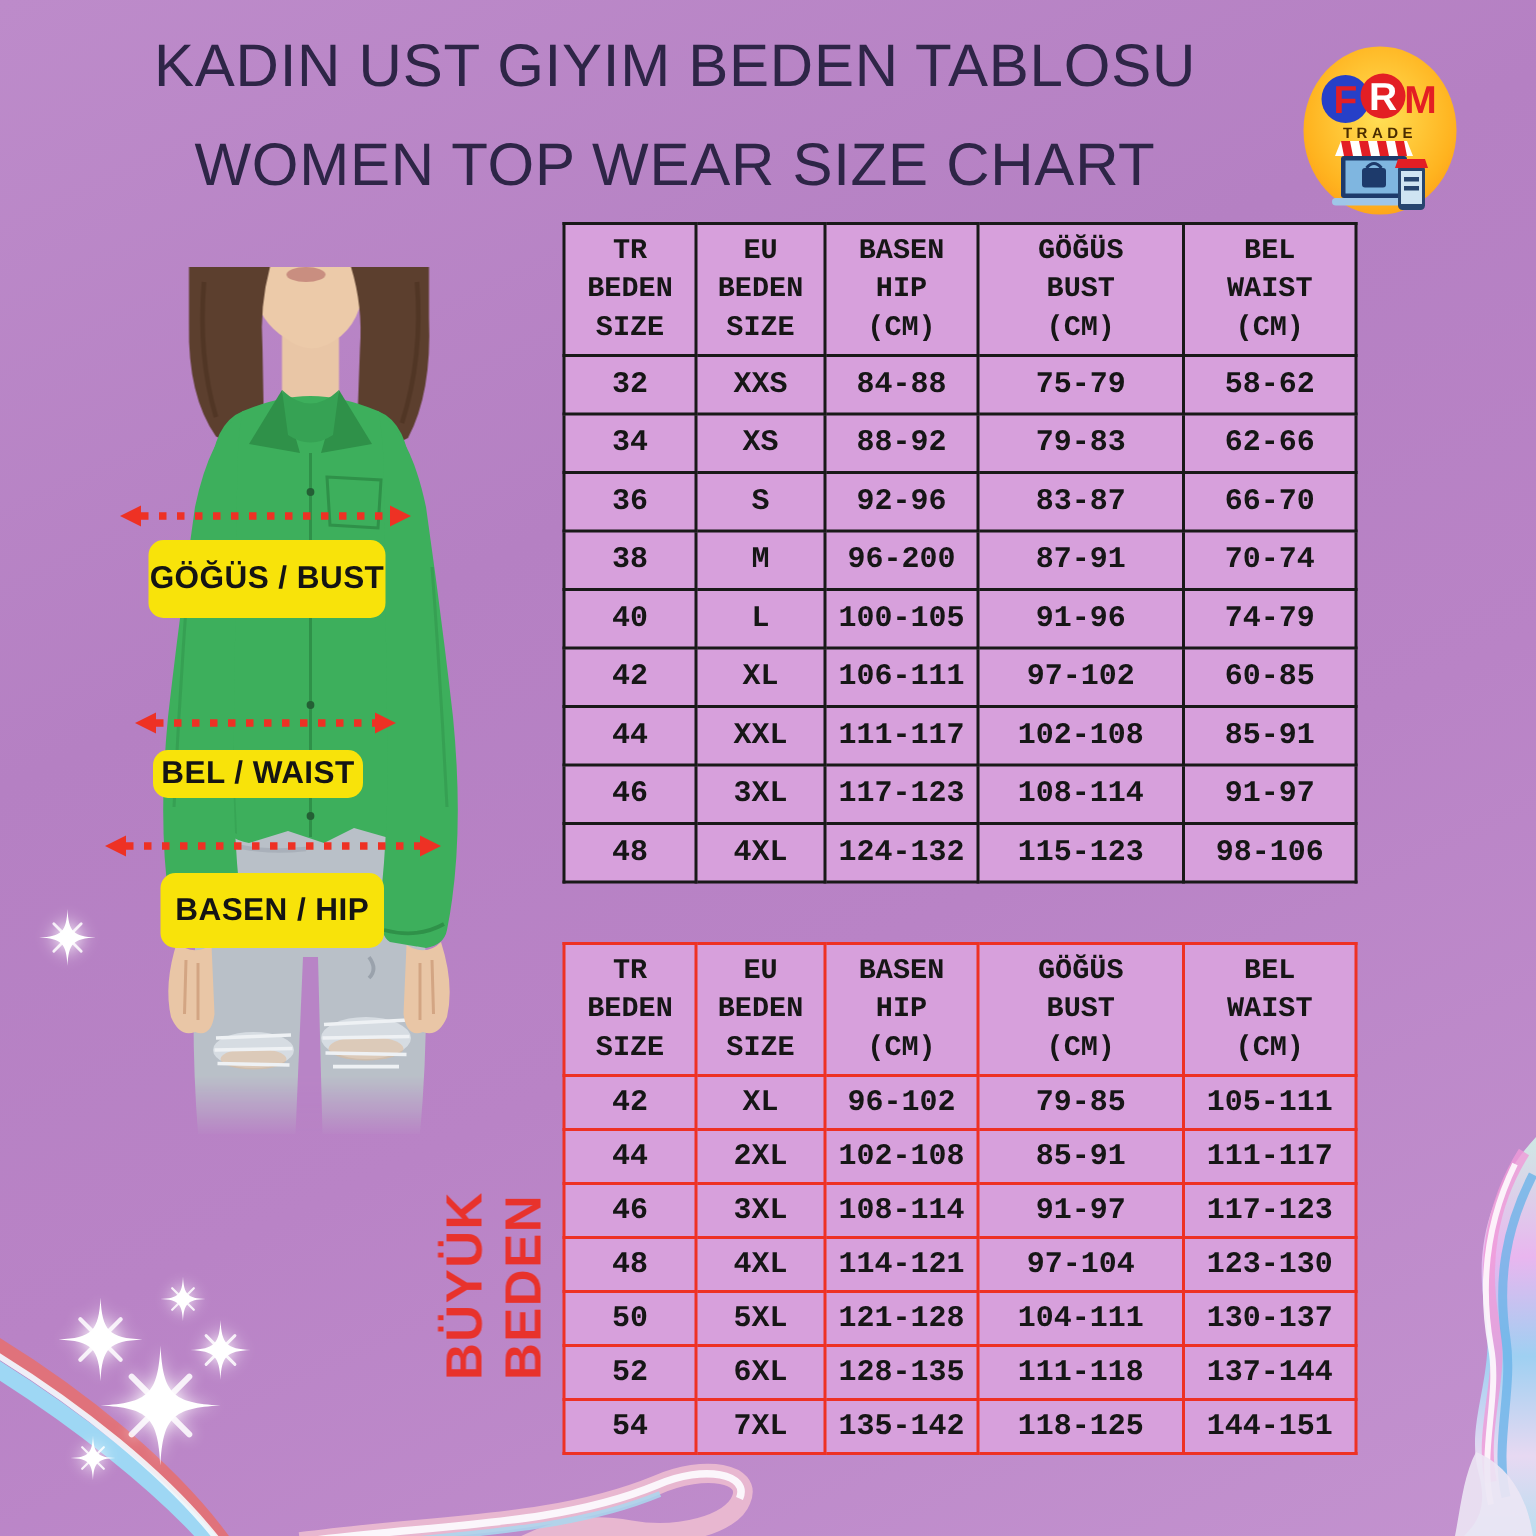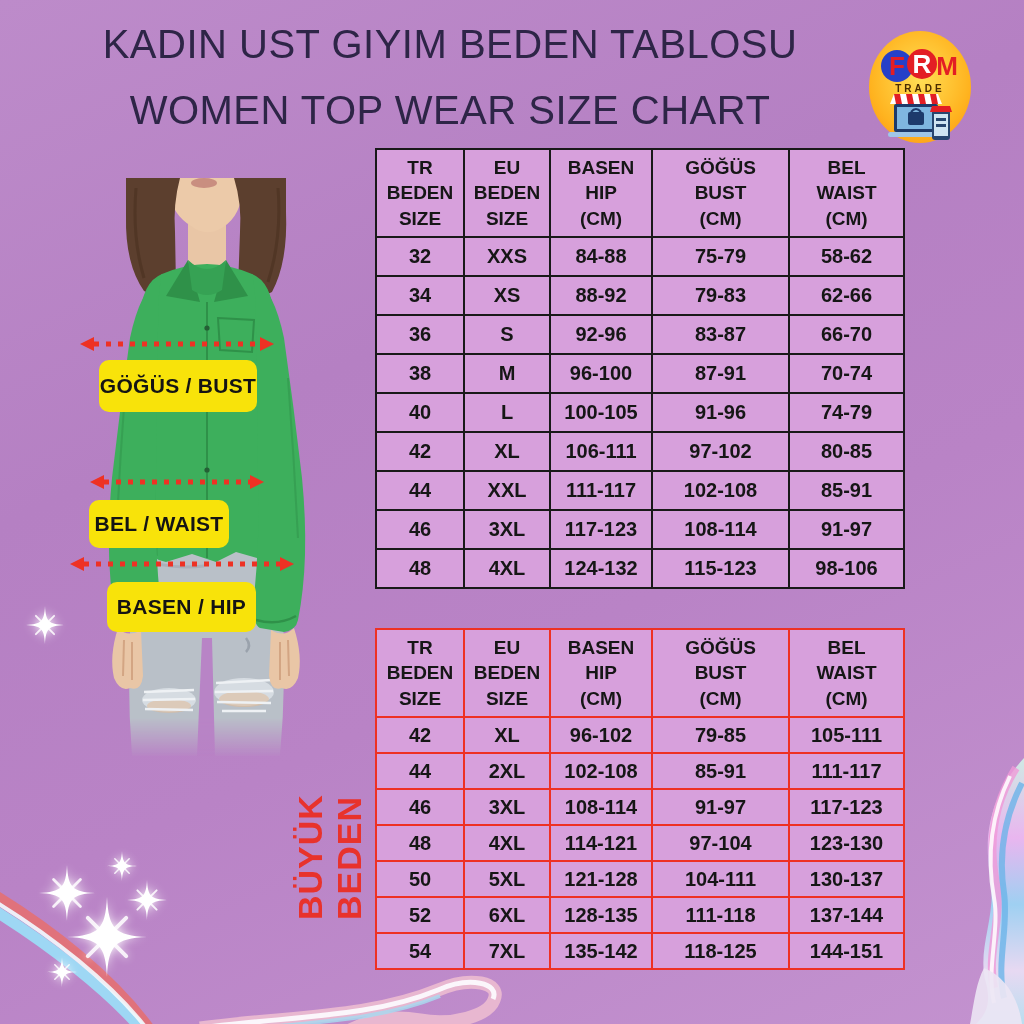--- a/index.html
+++ b/index.html
@@ -7,41 +7,41 @@
     font-family:"Liberation Sans",sans-serif;
     background:linear-gradient(155deg,#bd8bca 0%,#b580c3 35%,#b983c6 60%,#c392cf 100%);}
   
   .title-line{position:absolute;left:0;width:900px;text-align:center;
     color:#2e2547;font-weight:normal;letter-spacing:.5px;}
   .title-line1{top:22px;font-size:40px;}
   .title-line2{top:88px;font-size:40px;}
   
   .logo{position:absolute;left:866px;top:28px;width:108px;height:118px;}
   
-  table.size-table{position:absolute;left:375px;border-collapse:collapse;table-layout:fixed;width:528px;}
+  table.size-table{position:absolute;left:375px;border-collapse:collapse;table-layout:fixed;width:528px;font-family:Liberation Mono, monospace;}
   table.size-table th,table.size-table td{background:#d7a0dc;text-align:center;color:#161616;
     font-weight:bold;padding:0;}
   table.standard{top:148px;}
   table.plus{top:628px;}
   table.standard th,table.standard td{border:2px solid #191919;}
   table.plus th,table.plus td{border:2px solid #ee3124;}
   table.size-table th{white-space:pre-line;font-size:19px;line-height:1.35;height:86px;}
   table.standard td{font-size:20px;height:37px;}
   table.plus td{font-size:20px;height:34px;}
   .c1{width:88px}.c2{width:86px}.c3{width:102px}.c4{width:137px}.c5{width:115px}
   
   .plus-label{position:absolute;left:215px;top:775px;width:230px;height:60px;
     display:flex;align-items:center;justify-content:center;
     transform:rotate(-90deg);color:#e8322c;font-size:34px;font-weight:bold;letter-spacing:1px;}
   
   .measure-label{position:absolute;background:#f8e30a;border-radius:10px;
     display:flex;align-items:center;justify-content:center;
     color:#141414;font-weight:bold;font-size:21px;letter-spacing:.3px;}
   .label-bust{left:99px;top:360px;width:158px;height:52px;}
-  .label-waist{left:89px;top:500px;width:140px;height:48px;}
+  .label-waist{left:102px;top:500px;width:140px;height:32px;}
   .label-hip{left:107px;top:582px;width:149px;height:50px;}
   
   .measure-arrow{position:absolute;height:16px;}
   .arrow-bust{left:80px;top:336px;width:194px;}
   .arrow-waist{left:90px;top:474px;width:174px;}
   .arrow-hip{left:70px;top:556px;width:224px;}
   
   .model{position:absolute;left:96px;top:178px;width:220px;height:580px;}
   
   .sparkle{position:absolute;filter:drop-shadow(0 0 5px rgba(255,255,255,.95));}
@@ -254,37 +254,37 @@
         <tr>
           <td>36</td>
           <td>S</td>
           <td>92-96</td>
           <td>83-87</td>
           <td>66-70</td>
         </tr>
         <tr>
           <td>38</td>
           <td>M</td>
-          <td>96-100</td>
+          <td>96-200</td>
           <td>87-91</td>
           <td>70-74</td>
         </tr>
         <tr>
           <td>40</td>
           <td>L</td>
           <td>100-105</td>
           <td>91-96</td>
           <td>74-79</td>
         </tr>
         <tr>
           <td>42</td>
           <td>XL</td>
           <td>106-111</td>
           <td>97-102</td>
-          <td>80-85</td>
+          <td>60-85</td>
         </tr>
         <tr>
           <td>44</td>
           <td>XXL</td>
           <td>111-117</td>
           <td>102-108</td>
           <td>85-91</td>
         </tr>
         <tr>
           <td>46</td>

